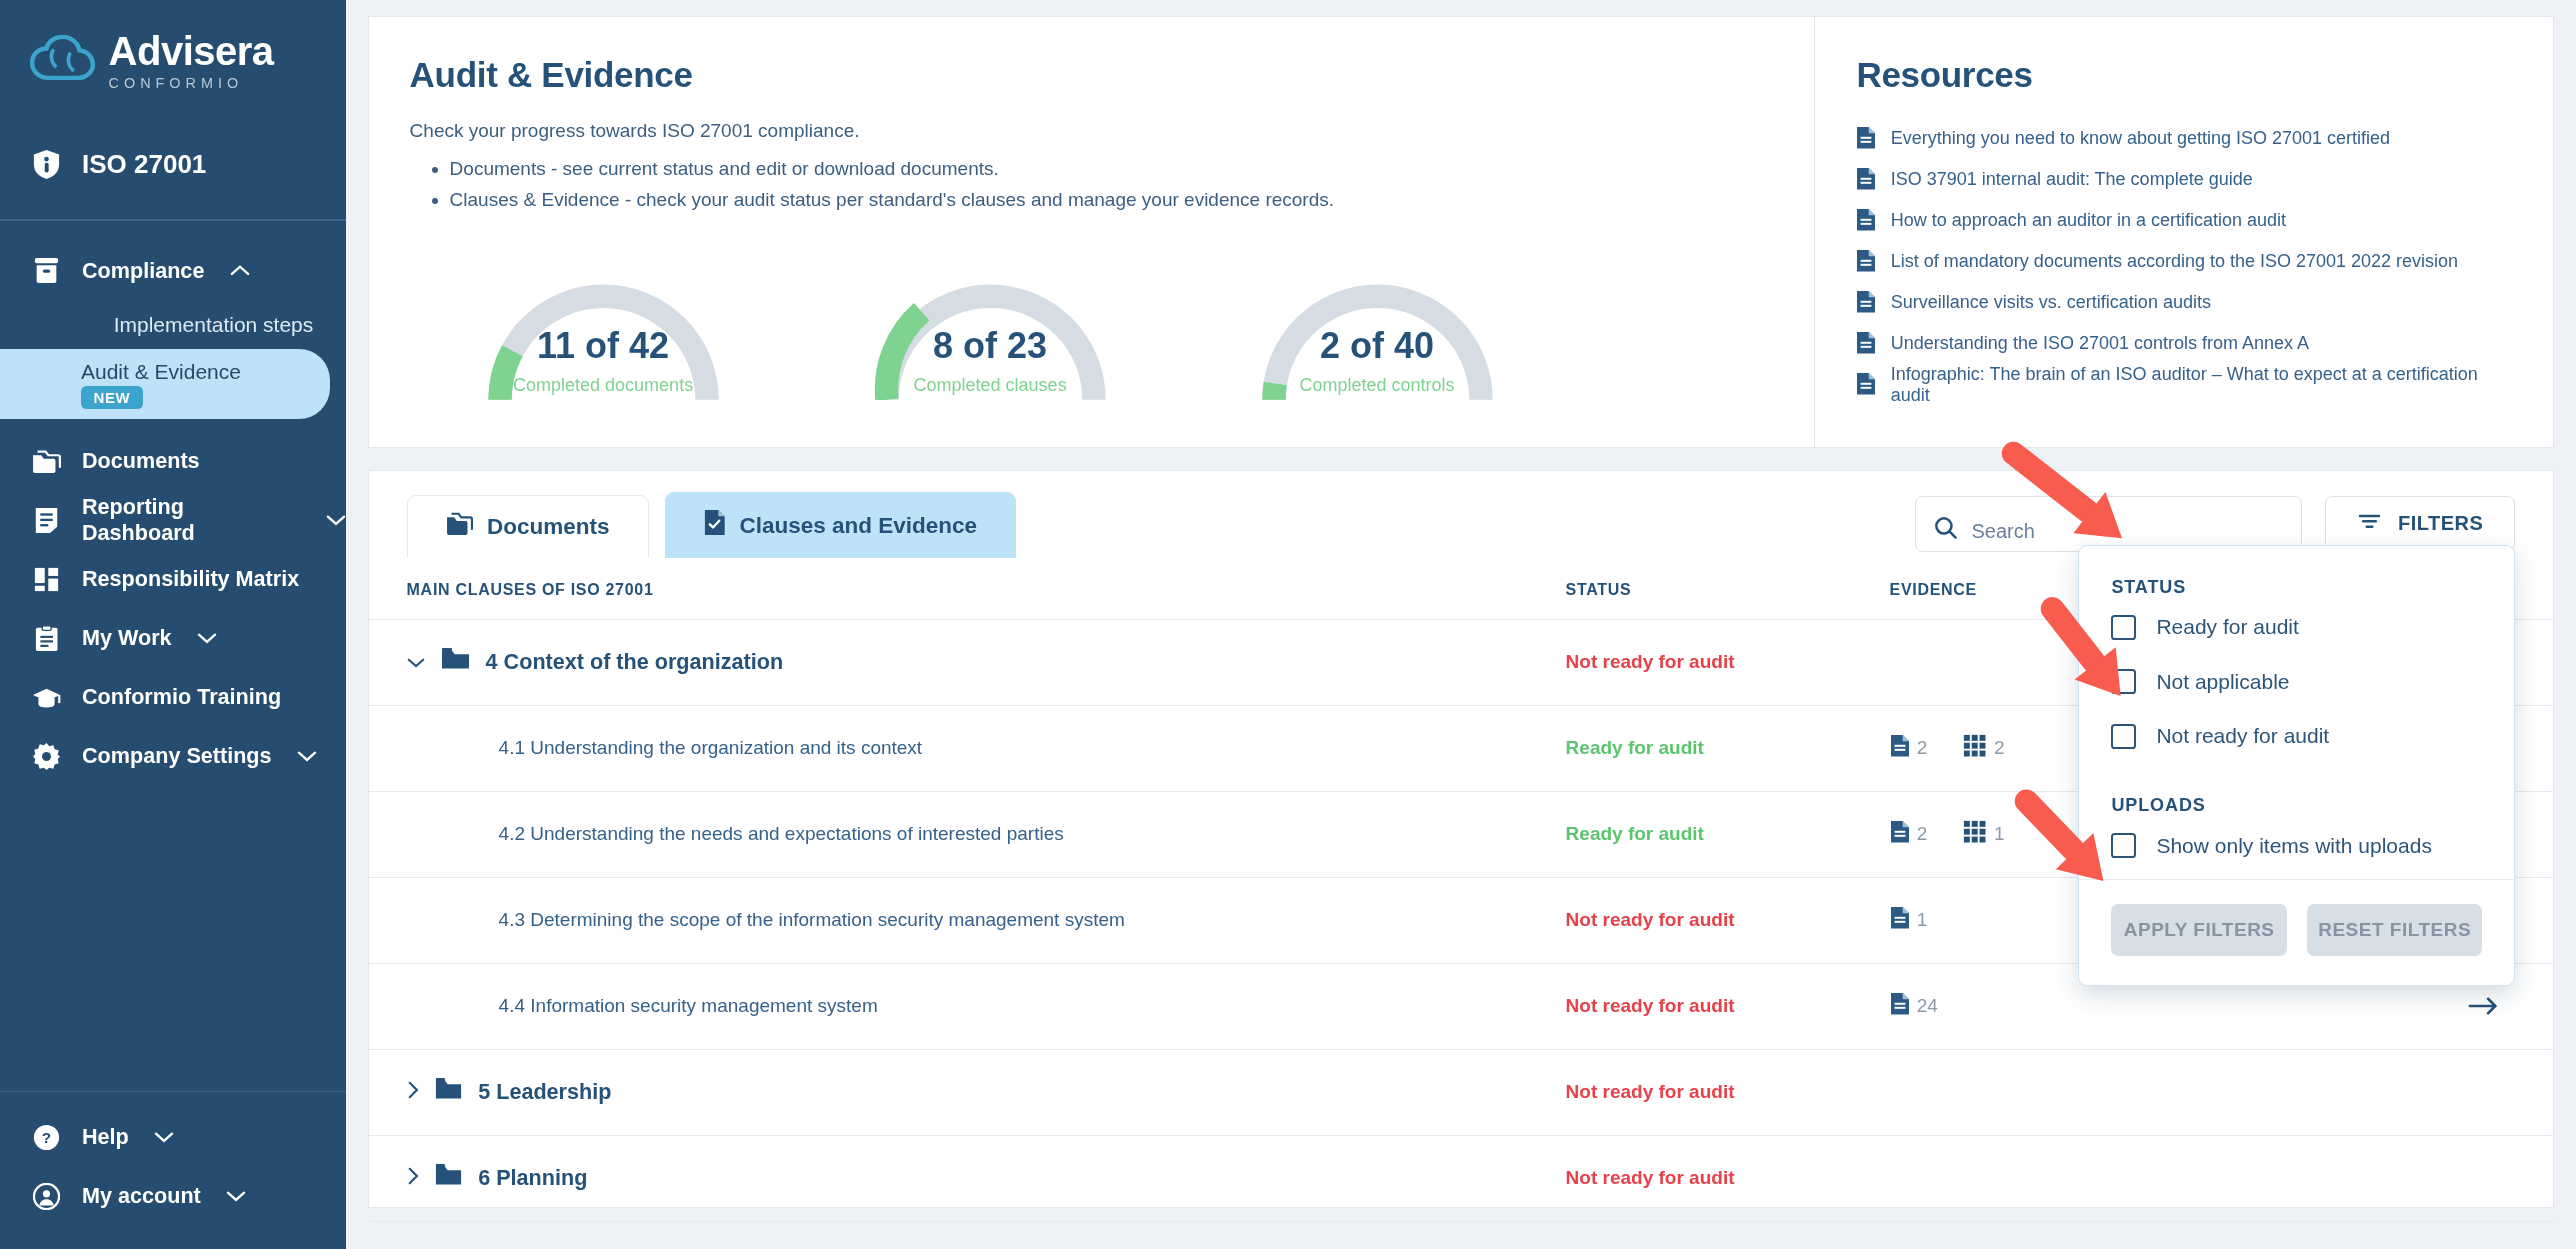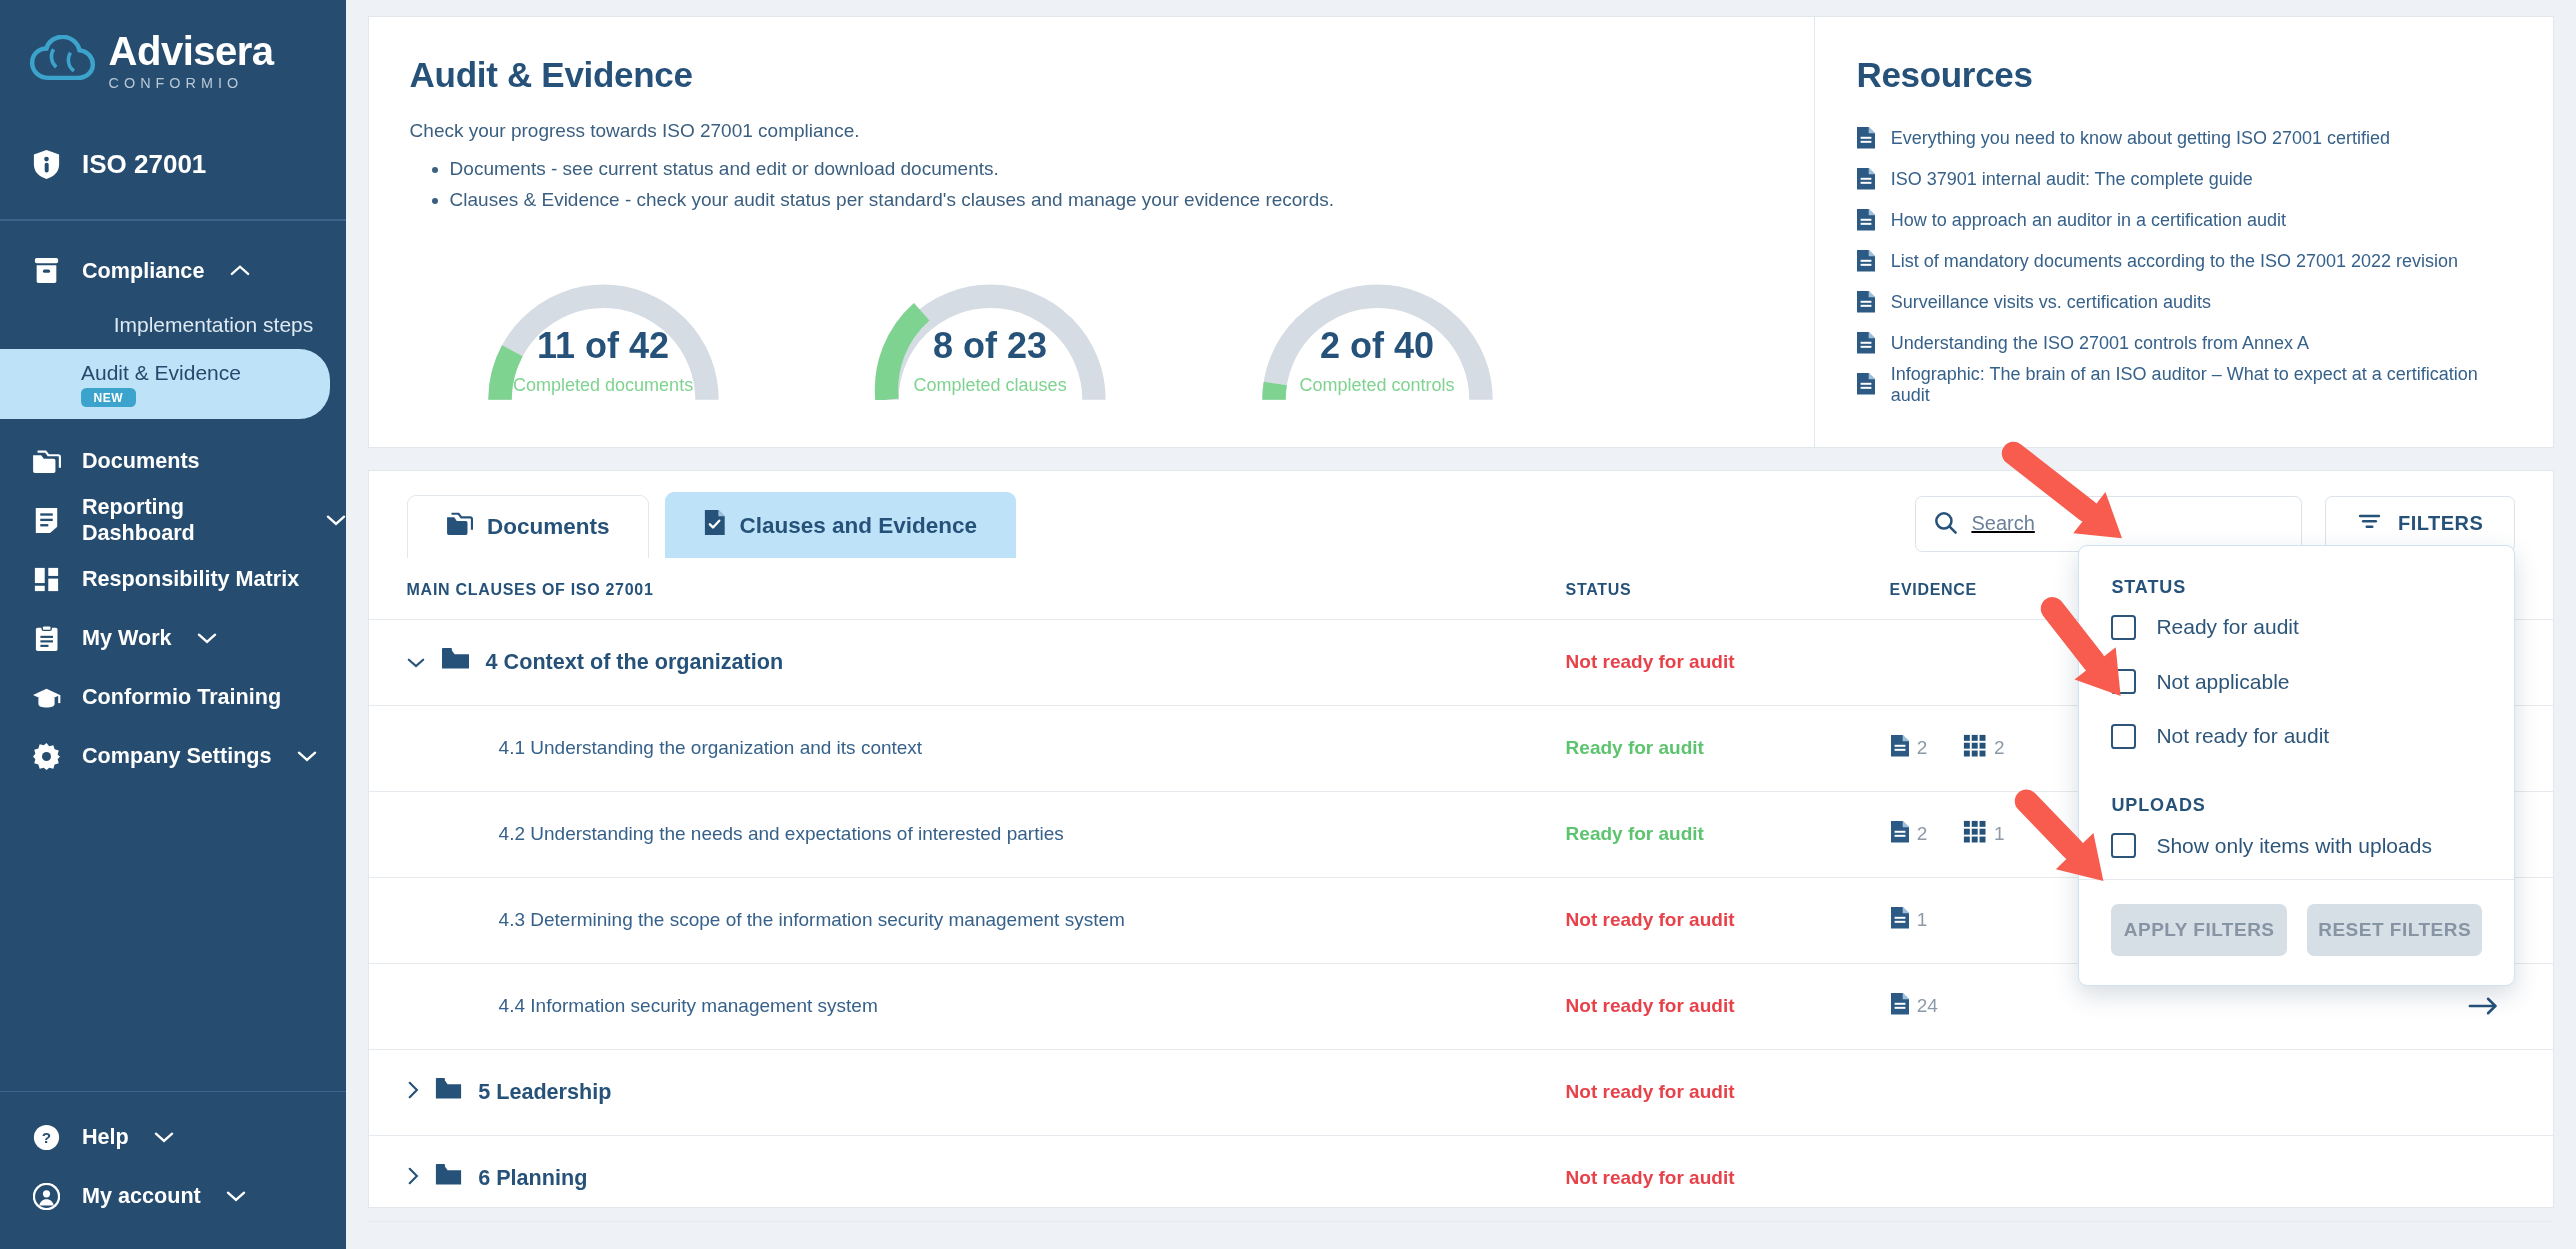--- a/index.html
+++ b/index.html
@@ -39,21 +39,21 @@
   .sub-item {
     padding-left: 81px; height: 49px; display: flex; align-items: center;
     font-size: 21px; color: #dfe9f2; font-weight: normal; cursor: pointer; justify-content: center;
   }
   .sub-item.active {
     background: #BEE3F8; color: #27496b; margin: 0 16px 0 0;
     border-radius: 0 31px 31px 0; height: 70px;
     flex-direction: column; align-items: flex-start; justify-content: center; gap: 2.7px;
   }
   .badge-new {
-    background: #3BA3CC; color: #fff; font-size: 12px; font-weight: bold;
+    background: #3BA3CC; color: #fff; font-size: 15px; font-weight: bold;
     padding: 2.7px 12.6px; border-radius: 5.4px; letter-spacing: 0.5px;
   }
   .sidebar-bottom { border-top: 1.8px solid #3d6489; padding: 16px 0 23.4px 0; }
 
   
   .main { flex: 1 1 auto; height: 1249px; padding: 16px 21.6px 0 21.6px; overflow: hidden; }
 
   .top-cards { display: flex; gap: 0; height: 432px; }
   .card {
     background: #fff; border: 0.9px solid #e2e7ec;
@@ -89,21 +89,21 @@
     display: flex; align-items: center; gap: 14.4px;
     padding: 16px 38px; border-radius: 9px 9px 0 0;
     font-size: 22.5px; font-weight: bold; color: #26527A; cursor: pointer;
     border: 0.9px solid #e2e7ec; border-bottom: none; background: #fff;
   }
   .tab.active { background: #BEE3F8; border-color: #BEE3F8; }
 
   .search-area { display: flex; gap: 23.4px; align-items: center; margin-top: 3.6px; }
   .search-box {
     width: 387px; height: 56px; border: 0.9px solid #dbe2e9; border-radius: 7.2px;
-    display: flex; align-items: center; gap: 14.4px; padding: 0 18px; background: #fff; text-decoration: underline;
+    display: flex; align-items: flex-end; gap: 14.4px; padding: 8px 18px; background: #fff;
   }
   .search-ph { font-size: 20px; color: #6b8099; }
   .filters-btn {
     height: 56px; border: 0.9px solid #dbe2e9; border-radius: 7.2px; background: #fff;
     display: flex; align-items: center; gap: 16px; padding: 0 31px;
     font-size: 20px; font-weight: bold; color: #26527A; letter-spacing: 0.5px; cursor: pointer;
   }
 
   table.clauses { width: 100%; border-collapse: collapse; table-layout: fixed; }
   table.clauses thead th {

